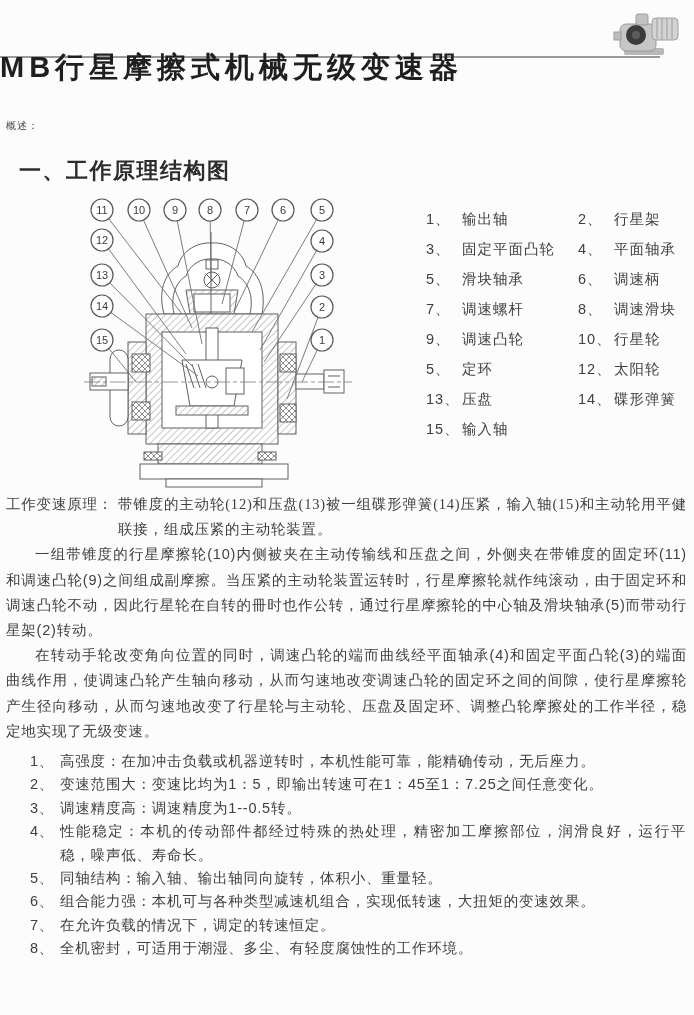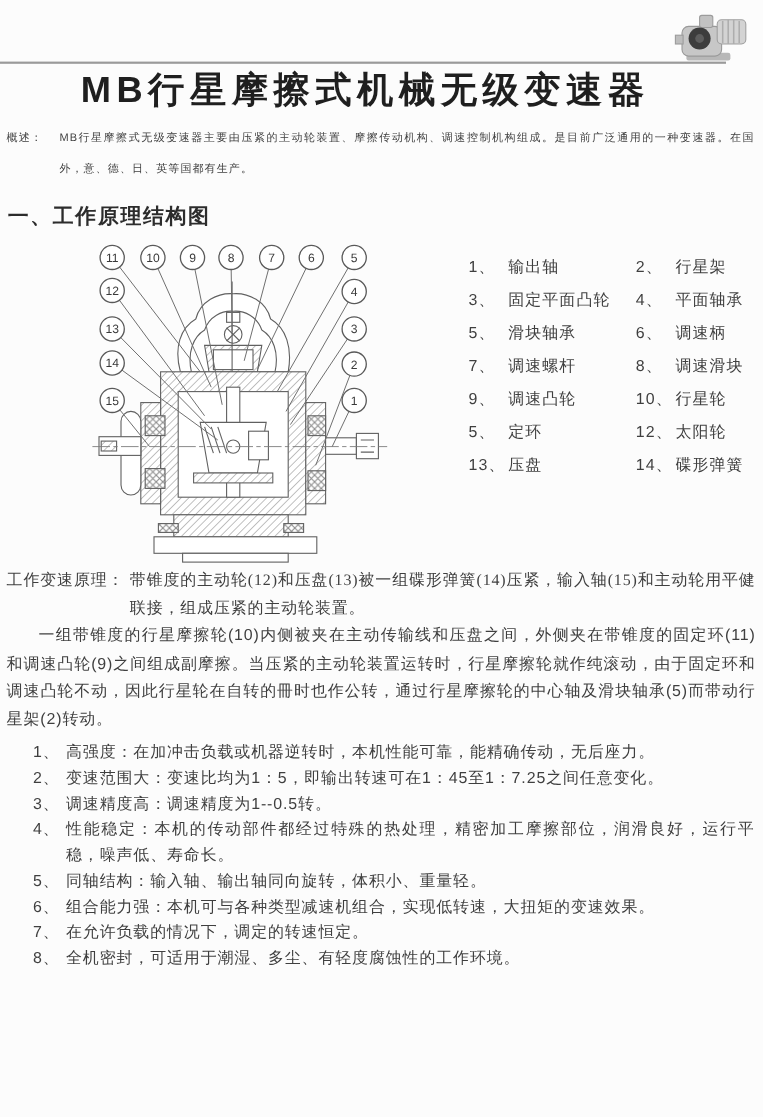--- a/index.html
+++ b/index.html
@@ -16,37 +16,37 @@
   
   .header { position:relative; height:104px; }
   .header-rule {
     position:absolute; left:0; top:56px; width:660px; height:2px;
     background:#9a9a9a;
   }
   .machine-photo {
     position:absolute; right:8px; top:8px; width:74px; height:56px;
   }
   .doc-title {
-    position:absolute; left:0; right:30px; top:60px;
-    text-align:center;
-    font-size:33px; font-weight:700; color:#1f1f1f;
+    position:absolute; left:0; right:30px; top:48px;
+    text-align:left;
+    font-size:29px; font-weight:700; color:#1f1f1f;
     letter-spacing:5px;
   }
   
   .overview {
     display:flex;
     padding:8px 8px 0 6px;
     font-size:10px; line-height:28px; letter-spacing:1px;
     text-align:justify;
   }
   .overview .lbl { flex:none; width:48px; }
   .overview .txt { flex:1; }
   h2.sec {
-    padding:16px 0 0 7px;
-    font-size:19px; font-weight:700; color:#2c2c2c;
+    padding:16px 0 0 19px;
+    font-size:22px; font-weight:700; color:#2c2c2c;
     letter-spacing:1.5px;
   }
   
   .fig-row { display:flex; padding:6px 4px 0 40px; height:300px; }
   .diagram { flex:none; width:362px; height:298px; }
   .parts {
     flex:none;
     margin:18px 0 0 24px;
     display:grid;
     grid-template-columns:152px 126px;
@@ -93,21 +93,20 @@
       <rect x="24" y="6" width="12" height="11" rx="2" fill="#c2c2c2" stroke="#9c9c9c" stroke-width="1"></rect>
       <circle cx="24" cy="27" r="10" fill="#3c3c3c"></circle>
       <circle cx="24" cy="27" r="4" fill="#5d5d5d"></circle>
       <rect x="2" y="24" width="7" height="8" fill="#bdbdbd" stroke="#9c9c9c" stroke-width="1"></rect>
     </svg>
     <h1 class="doc-title">MB行星摩擦式机械无级变速器</h1>
   </div>
 
   <div class="overview">
     <span class="lbl">概述：</span>
-    <span class="txt">MB行星摩擦式无级变速器主要由压紧的主动轮装置、摩擦传动机构、调速控制机构组成。是目前广泛通用的一种变速器。在国外，意、德、日、英等国都有生产。</span>
   </div>
 
   <h2 class="sec">一、工作原理结构图</h2>
 
   <div class="fig-row">
     <svg class="diagram" viewBox="0 0 362 298">
       <defs>
         <pattern id="hat" width="5" height="5" patternUnits="userSpaceOnUse" patternTransform="rotate(45)">
           <rect width="5" height="5" fill="#ffffff"></rect>
           <line x1="0" y1="0" x2="0" y2="5" stroke="#8d8d8d" stroke-width="1"></line>
@@ -303,29 +302,34 @@
           <span class="pname">太阳轮</span>
         </div>
       <div class="part">
           <span class="pnum">13、</span>
           <span class="pname">压盘</span>
         </div>
       <div class="part">
           <span class="pnum">14、</span>
           <span class="pname">碟形弹簧</span>
         </div>
+      <div class="part">
+          <span class="pnum">15、</span>
+          <span class="pname">输入轴</span>
+        </div>
     </div>
   </div>
 
   <div class="principle-wrap">
     <div class="principle-lead">
       <span class="lbl">工作变速原理：</span>
       <span class="txt">带锥度的主动轮(12)和压盘(13)被一组碟形弹簧(14)压紧，输入轴(15)和主动轮用平健联接，组成压紧的主动轮装置。</span>
     </div>
     <p class="ind">一组带锥度的行星摩擦轮(10)内侧被夹在主动传输线和压盘之间，外侧夹在带锥度的固定环(11)和调速凸轮(9)之间组成副摩擦。当压紧的主动轮装置运转时，行星摩擦轮就作纯滚动，由于固定环和调速凸轮不动，因此行星轮在自转的冊时也作公转，通过行星摩擦轮的中心轴及滑块轴承(5)而带动行星架(2)转动。</p>
+    <p class="ind">在转动手轮改变角向位置的同时，调速凸轮的端而曲线经平面轴承(4)和固定平面凸轮(3)的端面曲线作用，使调速凸轮产生轴向移动，从而匀速地改变调速凸轮的固定环之间的间隙，使行星摩擦轮产生径向移动，从而匀速地改变了行星轮与主动轮、压盘及固定环、调整凸轮摩擦处的工作半径，稳定地实现了无级变速。</p>
   </div>
 
 
   <div class="features">
     <div class="feature">
         <span class="fnum">1、</span>
         <span class="ftxt">高强度：在加冲击负载或机器逆转时，本机性能可靠，能精确传动，无后座力。</span>
       </div>
     <div class="feature">
         <span class="fnum">2、</span>

